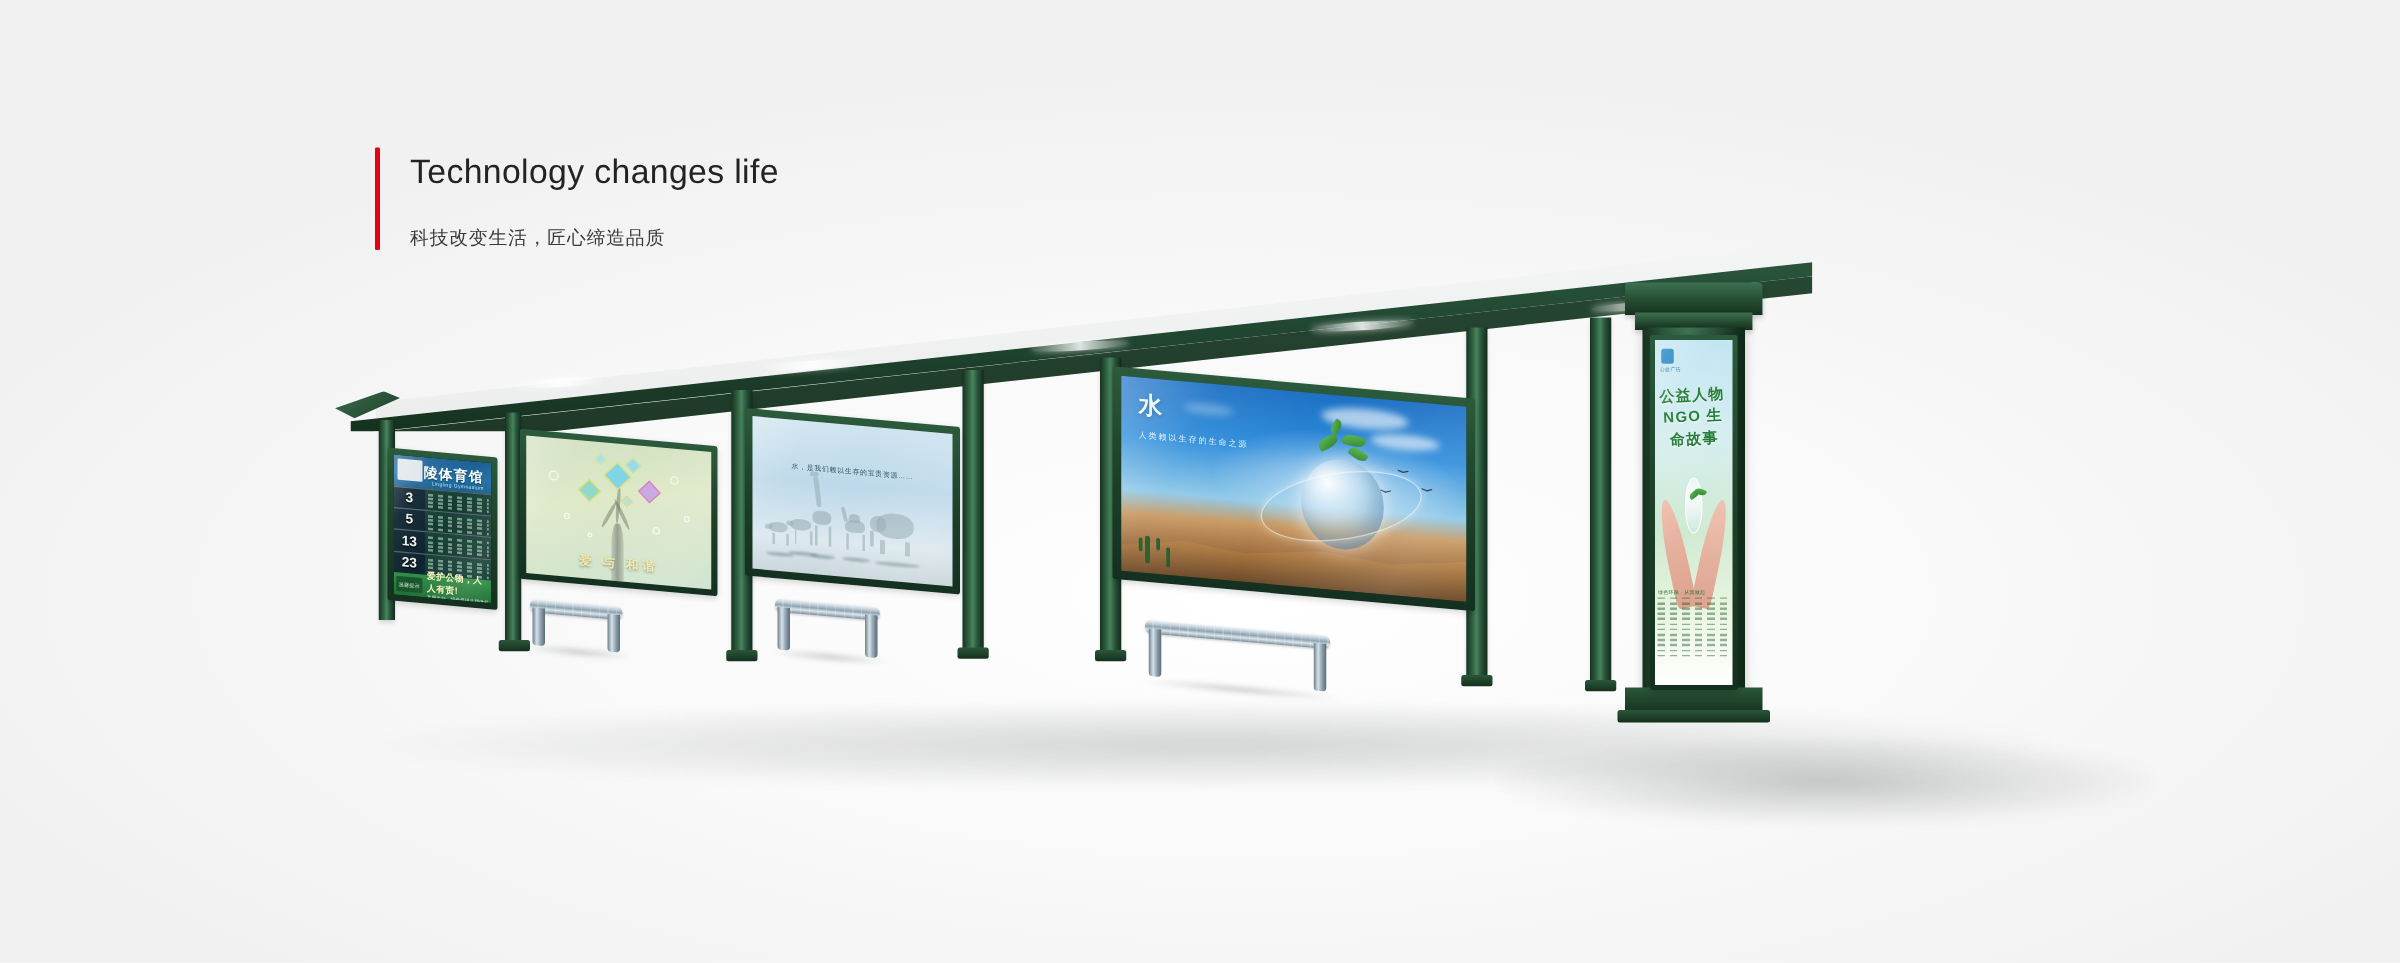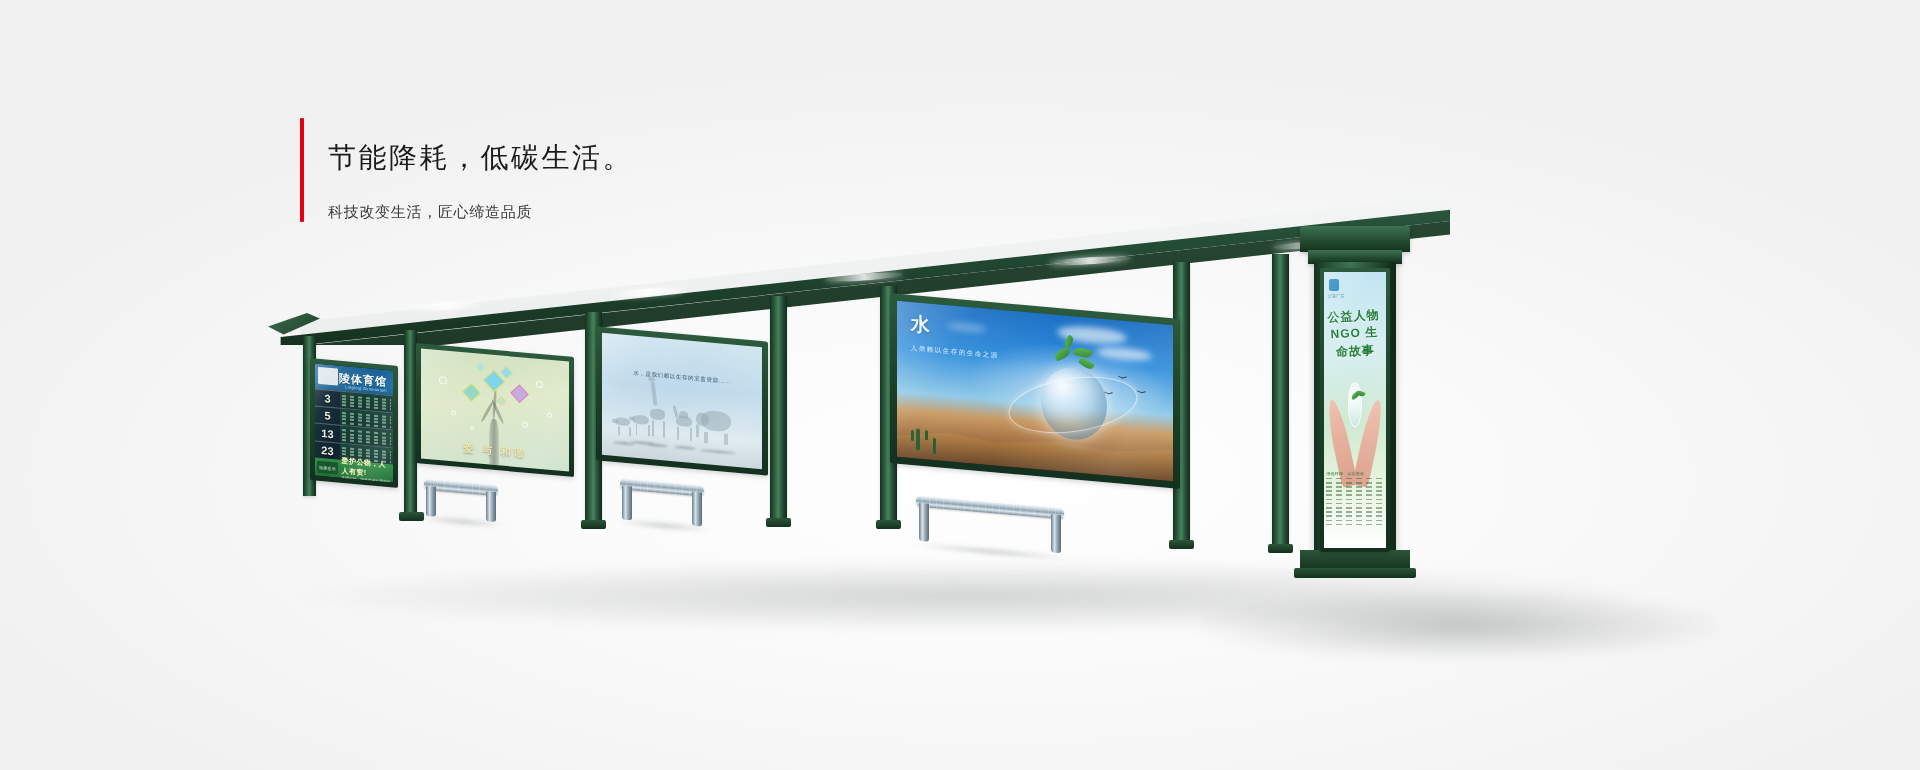--- a/index.html
+++ b/index.html
@@ -222,21 +222,21 @@
     background:radial-gradient(ellipse at 50% 50%, rgba(60,70,70,.30), rgba(0,0,0,0) 72%);
     filter:blur(2px);
   }
 </style>
 </head>
 <body>
 
 <div class="headline">
   <div class="rule"></div>
   <div class="headline-text">
-    <div class="h-line3">节能降耗，低碳生活。</div>
+    <div class="h-line2">Technology changes life</div>
     <div class="h-line4">科技改变生活，匠心缔造品质</div>
   </div>
 </div>
 
 <div class="scene">
 
   <div class="ground-shadow"></div>
   <div class="ground-shadow s2"></div>
 
   <div class="canopy-wrap">

